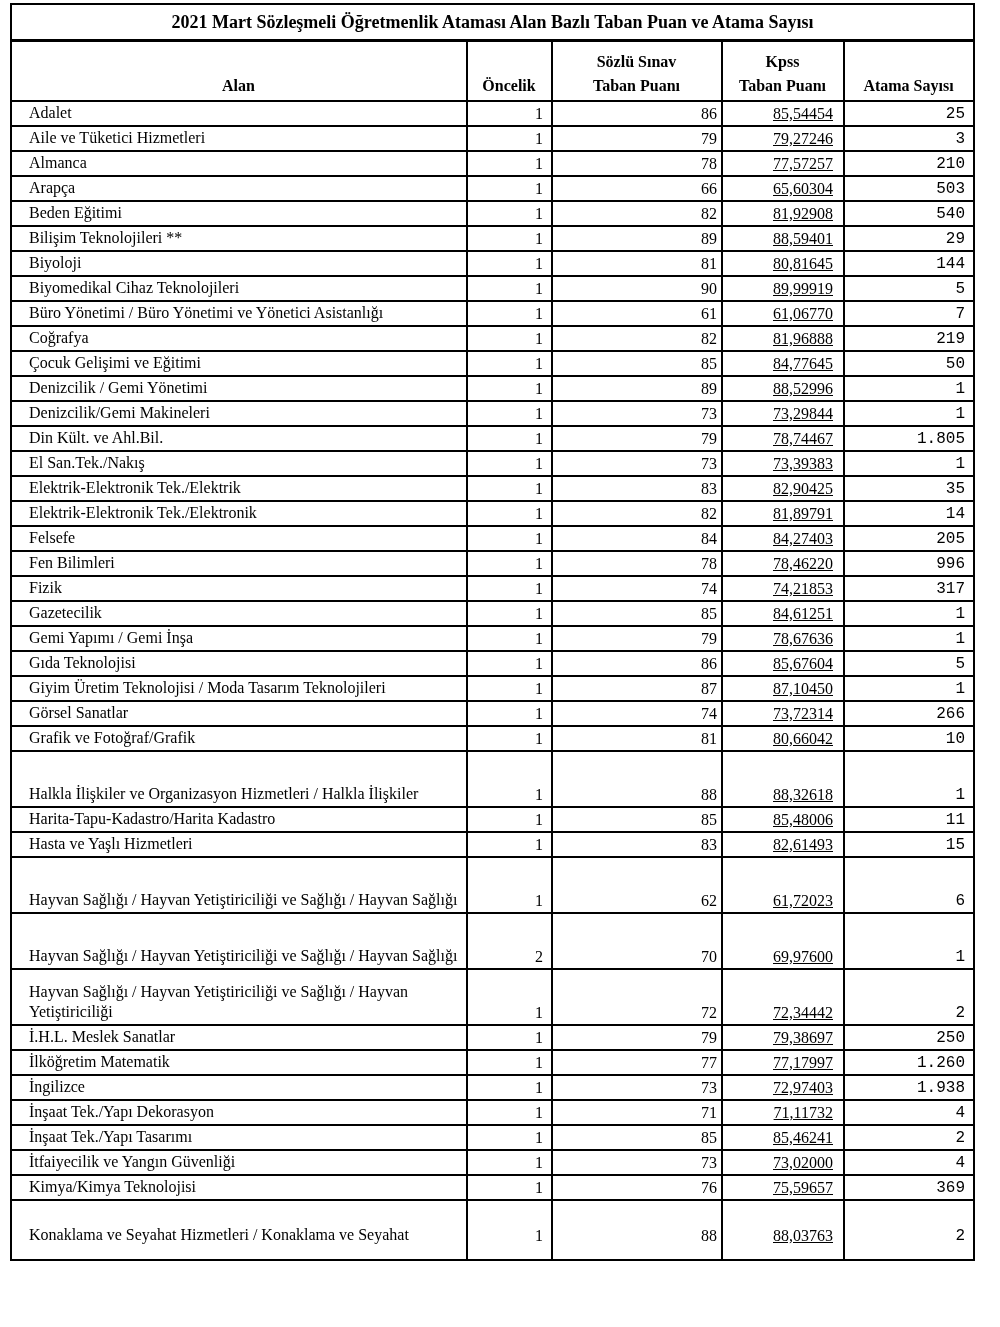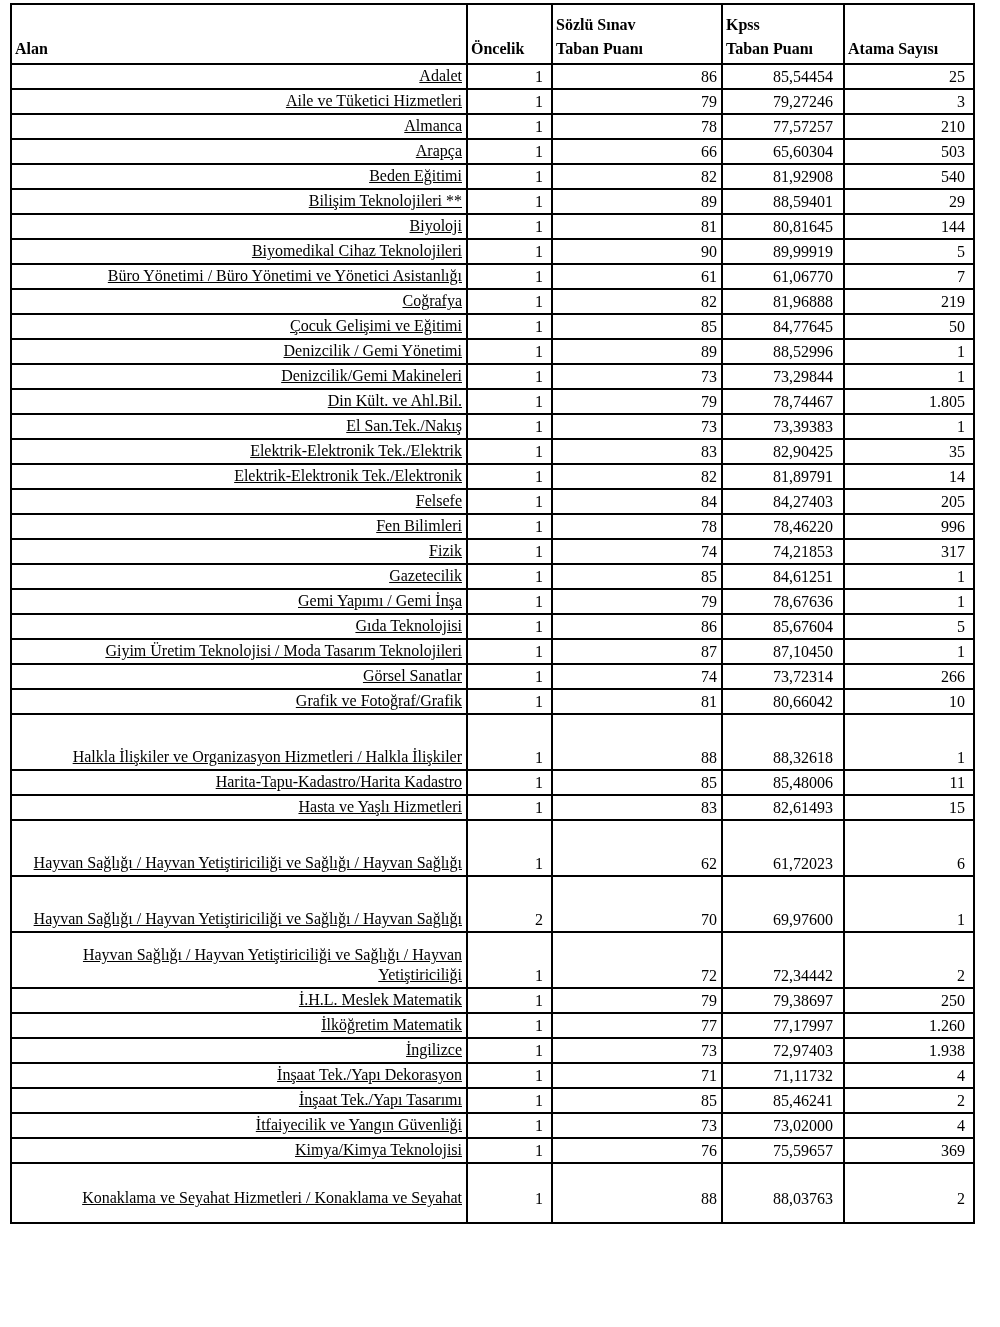--- a/index.html
+++ b/index.html
@@ -31,52 +31,55 @@
     height:30px;
     text-align:center;
     vertical-align:middle;
     font-weight:bold;
     font-size:18px;
     border-bottom:3px solid #000000;
     padding:2px 4px;
   }
   tr.header-row th{
     height:56px;
-    text-align:left;
+    text-align:center;
     font-weight:bold;
     font-size:16px;
     vertical-align:bottom;
     padding-left:3px;
     line-height:24px;
   }
   tr.header-row th span{display:block;}
   tbody tr{height:25px;}
   tbody tr.row-double{height:56px;}
   tbody tr.row-last{height:60px;}
   tbody tr.row-last td{padding-bottom:14px;}
-  td.alan{text-align:right;padding-left:1px;line-height:20px;text-decoration:underline;}
+  td.alan{text-align:left;padding-left:17px;line-height:20px;}
   td.num{text-align:right;font-variant-numeric:lining-nums;}
   td.oncelik{padding-right:8px;}
   td.sozlu{}
-  td.kpss{padding-right:10px;}
-  td.atama{padding-right:8px;}
+  td.kpss{padding-right:10px;text-decoration:underline;}
+  td.atama{padding-right:8px;font-family:Liberation Mono, monospace;}
 </style>
 </head>
 <body>
 
 <div class="page">
   <table class="doc">
     <colgroup>
       <col style="width:456px">
       <col style="width:85px">
       <col style="width:170px">
       <col style="width:122px">
       <col style="width:130px">
     </colgroup>
     <thead>
+      <tr class="title-row">
+        <th colspan="5">2021 Mart Sözleşmeli Öğretmenlik Ataması Alan Bazlı Taban Puan ve Atama Sayısı</th>
+      </tr>
       <tr class="header-row">
         <th>Alan</th>
         <th>Öncelik</th>
         <th>
           <span>Sözlü Sınav</span>
           <span>Taban Puanı</span>
         </th>
         <th>
           <span>Kpss</span>
           <span>Taban Puanı</span>
@@ -303,21 +306,21 @@
           <td class="atama num">1</td>
         </tr>
         <tr class="row-double">
           <td class="alan">Hayvan Sağlığı / Hayvan Yetiştiriciliği ve Sağlığı / Hayvan Yetiştiriciliği</td>
           <td class="oncelik num">1</td>
           <td class="sozlu num">72</td>
           <td class="kpss num">72,34442</td>
           <td class="atama num">2</td>
         </tr>
         <tr>
-          <td class="alan">İ.H.L. Meslek Matematik</td>
+          <td class="alan">İ.H.L. Meslek Sanatlar</td>
           <td class="oncelik num">1</td>
           <td class="sozlu num">79</td>
           <td class="kpss num">79,38697</td>
           <td class="atama num">250</td>
         </tr>
         <tr>
           <td class="alan">İlköğretim Matematik</td>
           <td class="oncelik num">1</td>
           <td class="sozlu num">77</td>
           <td class="kpss num">77,17997</td>

